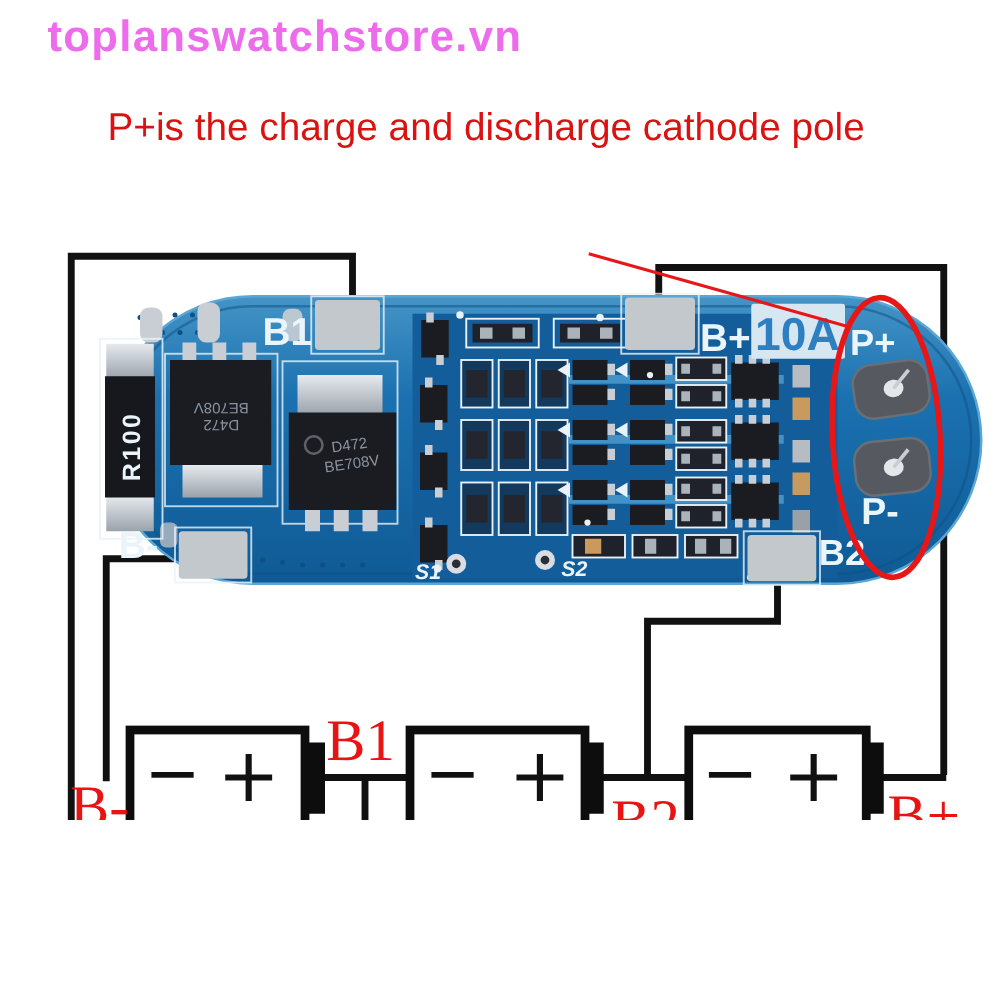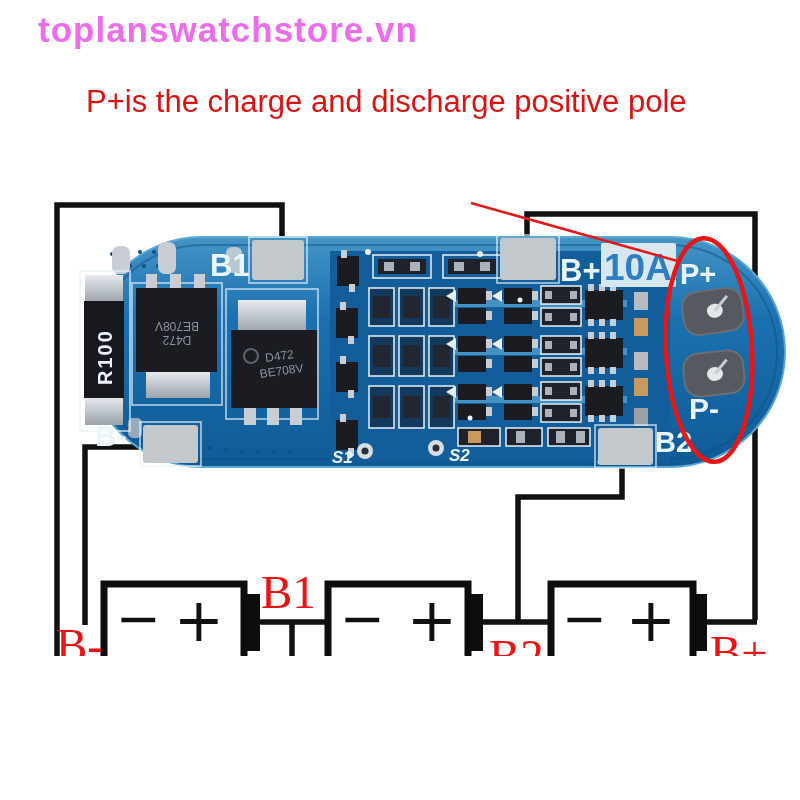--- a/index.html
+++ b/index.html
@@ -13,21 +13,21 @@
   svg text{user-select:none;}
   .pcb-label{font-family:"Liberation Sans",sans-serif;font-weight:bold;fill:#eaf4fb;}
   .bat-label{font-family:"Liberation Serif",serif;fill:#e81414;}
 </style>
 </head>
 <body>
 
 <div class="canvas">
 
   <div class="watermark">toplanswatchstore.vn</div>
-  <div class="note note1">P+is the charge and discharge positive pole</div>
+  <div class="note note1">P+is the charge and discharge cathode pole</div>
 
   <svg width="800" height="800" viewBox="0 0 800 800">
     <defs>
       <linearGradient id="pcbGrad" x1="0" y1="0" x2="0" y2="1">
         <stop offset="0" stop-color="#4494c6"></stop>
         <stop offset="0.35" stop-color="#1b71b0"></stop>
         <stop offset="1" stop-color="#0f5a95"></stop>
       </linearGradient>
       <linearGradient id="tabGrad" x1="0" y1="0" x2="0" y2="1">
         <stop offset="0" stop-color="#e6eaee"></stop>

